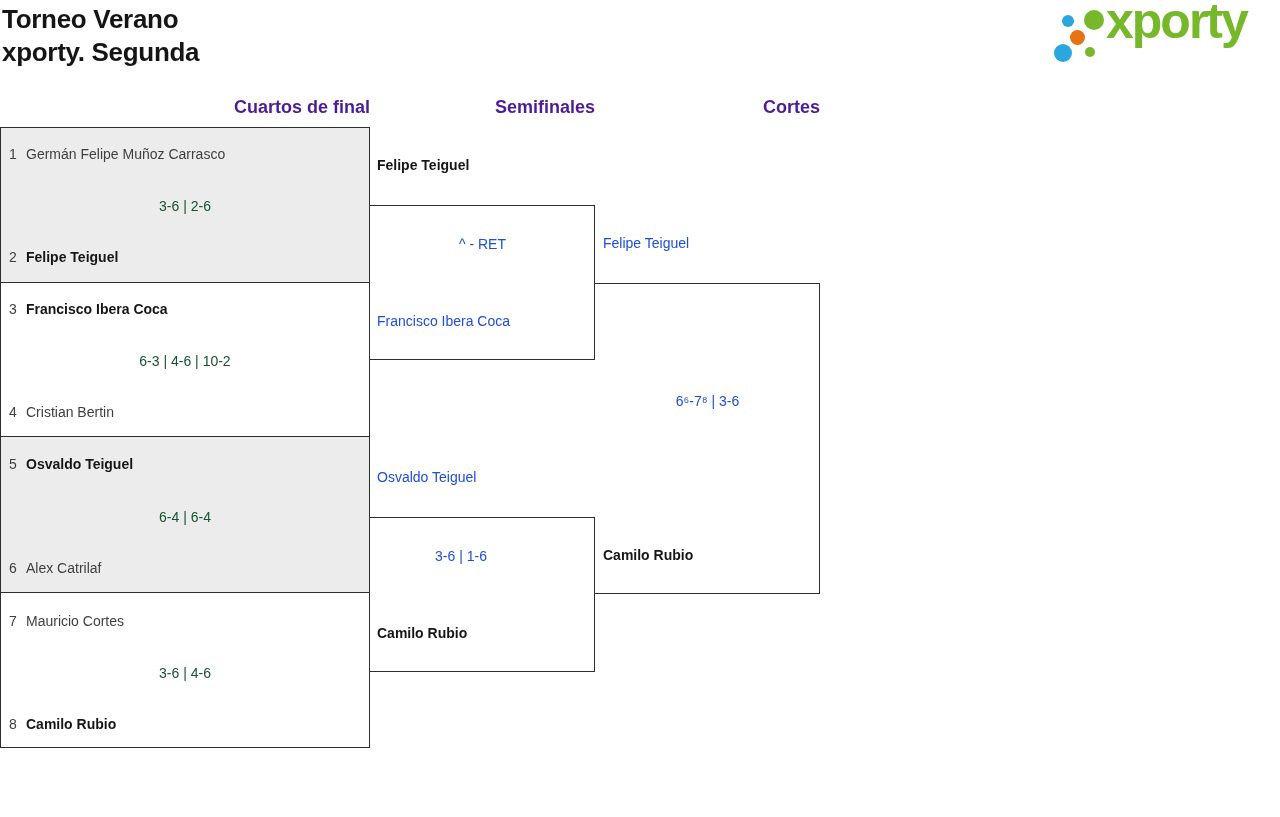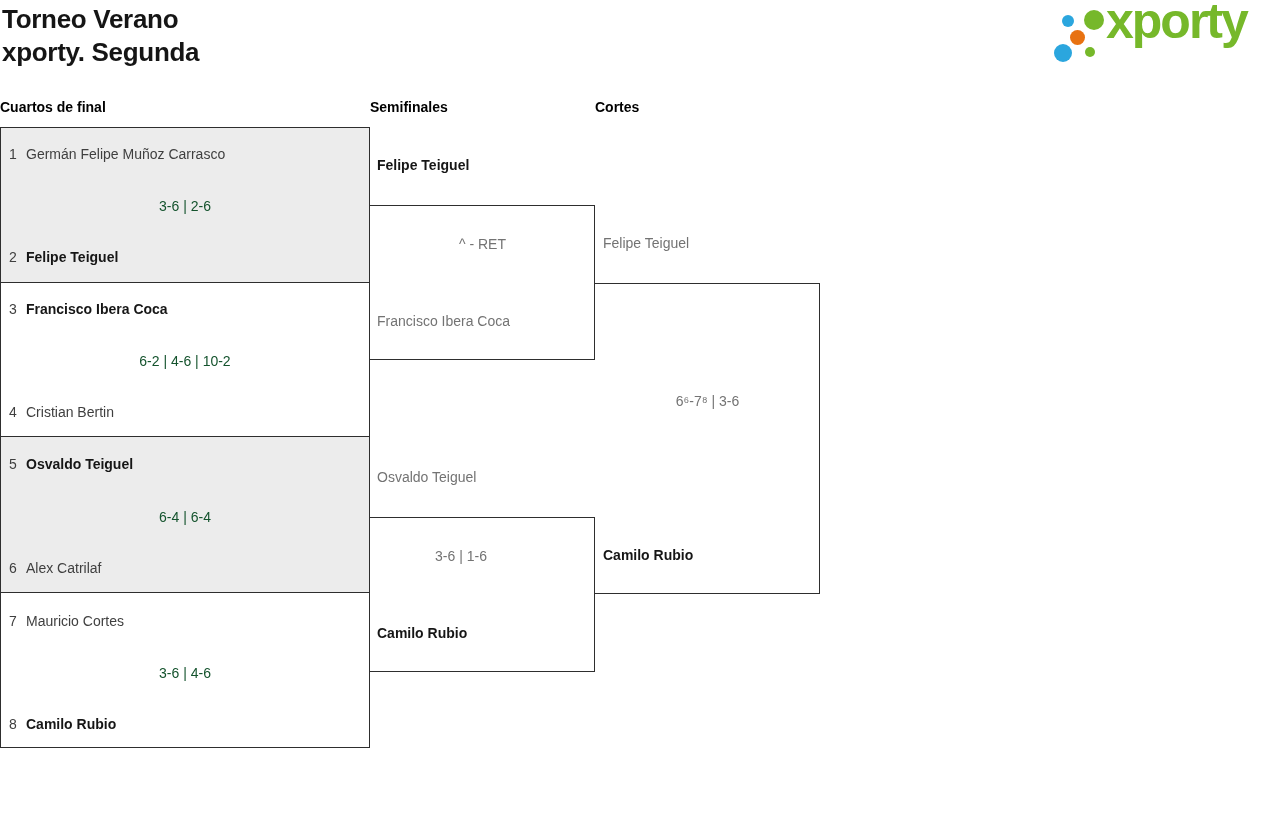--- a/index.html
+++ b/index.html
@@ -7,36 +7,36 @@
     position:relative;width:1280px;height:817px;background:#ffffff;overflow:hidden;
     font-family:"Liberation Sans", sans-serif;
     padding-left:38px;
   }
   
   .title{position:absolute;left:2px;top:3px;font-size:26px;line-height:33px;font-weight:700;color:#151515;letter-spacing:-0.3px;}
   .logo{position:absolute;left:1048px;top:0;width:232px;height:70px;cursor:pointer;}
   .dot{position:absolute;border-radius:50%;}
   .logo-word{position:absolute;left:58px;top:-8px;font-size:50px;font-weight:700;letter-spacing:-2px;color:#76b82a;}
   
-  .round-header{position:absolute;top:97px;font-size:14px;line-height:20px;font-weight:700;color:#000000;text-align:left;}
+  .round-header{position:absolute;top:97px;font-size:18px;line-height:20px;font-weight:700;color:#4c1d95;text-align:right;}
   .rh-qf{left:0;width:370px;}
   .rh-sf{left:370px;width:225px;}
   .rh-f{left:595px;width:225px;}
   
   .box{position:absolute;box-sizing:border-box;border:1.5px solid #2e2e2e;}
   .qf-box{left:0;width:370px;background:#fff;}
   .qf-box.alt{background:#ececec;}
   .qf-box.no-top{border-top:none;}
   .sf-box{left:370px;width:225px;background:#fff;border-left:none;}
   .final-box{left:595px;top:283px;width:225px;height:311px;border-left:none;background:transparent;}
   
   .row{position:absolute;left:8px;right:4px;display:flex;align-items:center;font-size:14px;line-height:21px;color:#3f3f3f;white-space:nowrap;}
   .seed{width:17px;flex:none;color:#3f3f3f;}
   .score{position:absolute;left:0;right:0;text-align:center;font-size:14px;line-height:21px;color:#14532d;white-space:nowrap;}
-  .label{position:absolute;font-size:14px;line-height:21px;color:#737373;white-space:nowrap;}
+  .label{position:absolute;font-size:14px;line-height:21px;color:#1d4ed8;white-space:nowrap;}
   .label.center{text-align:center;}
   .winner{font-weight:700;color:#161616;}
 </style>
 </head>
 <body>
 
 <div class="page">
 
   <div class="title">
     <div>Torneo Verano</div>
@@ -66,21 +66,21 @@
       <span class="seed">2</span>
       <span class="winner">Felipe Teiguel</span>
     </div>
   </div>
 
   <div class="box qf-box no-top" style="top:283px;height:154px;">
     <div class="row" style="top:16px;">
       <span class="seed">3</span>
       <span class="winner">Francisco Ibera Coca</span>
     </div>
-    <div class="score" style="top:68px;">6-2 | 4-6 | 10-2</div>
+    <div class="score" style="top:68px;">6-3 | 4-6 | 10-2</div>
     <div class="row" style="top:119px;">
       <span class="seed">4</span>
       <span>Cristian Bertin</span>
     </div>
   </div>
 
   <div class="box qf-box alt no-top" style="top:437px;height:156px;">
     <div class="row" style="top:17px;">
       <span class="seed">5</span>
       <span class="winner">Osvaldo Teiguel</span>

